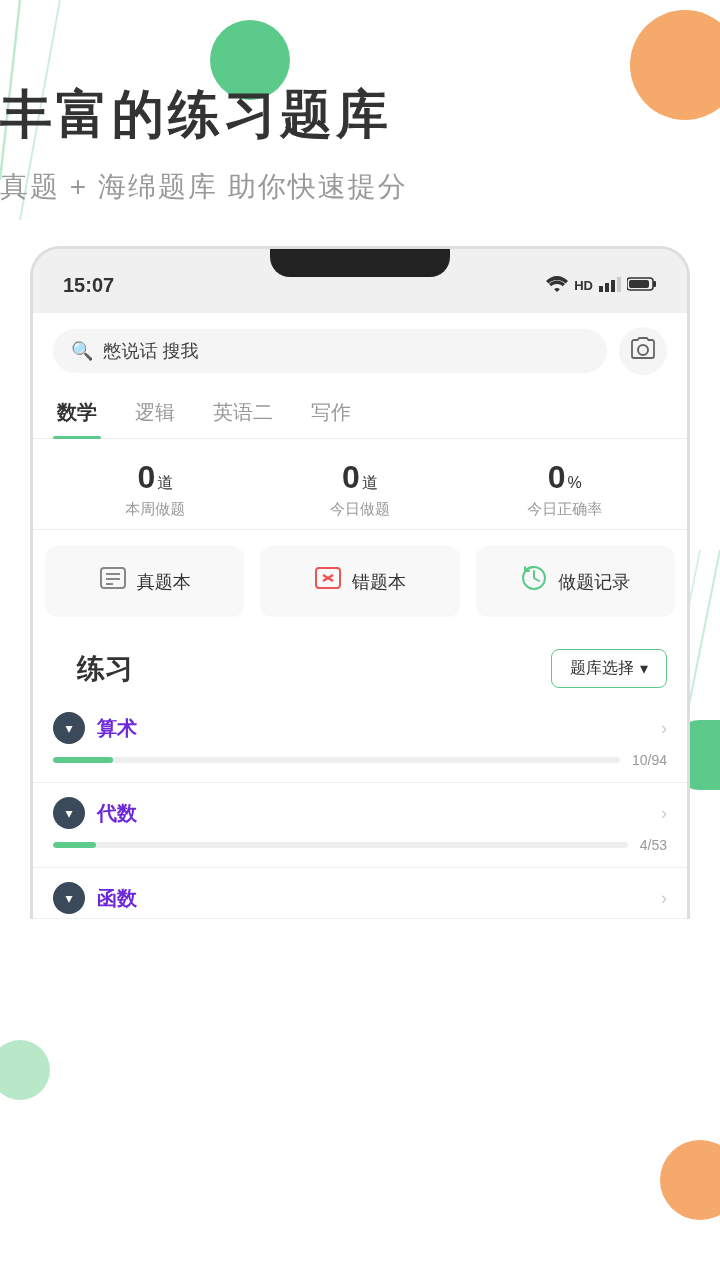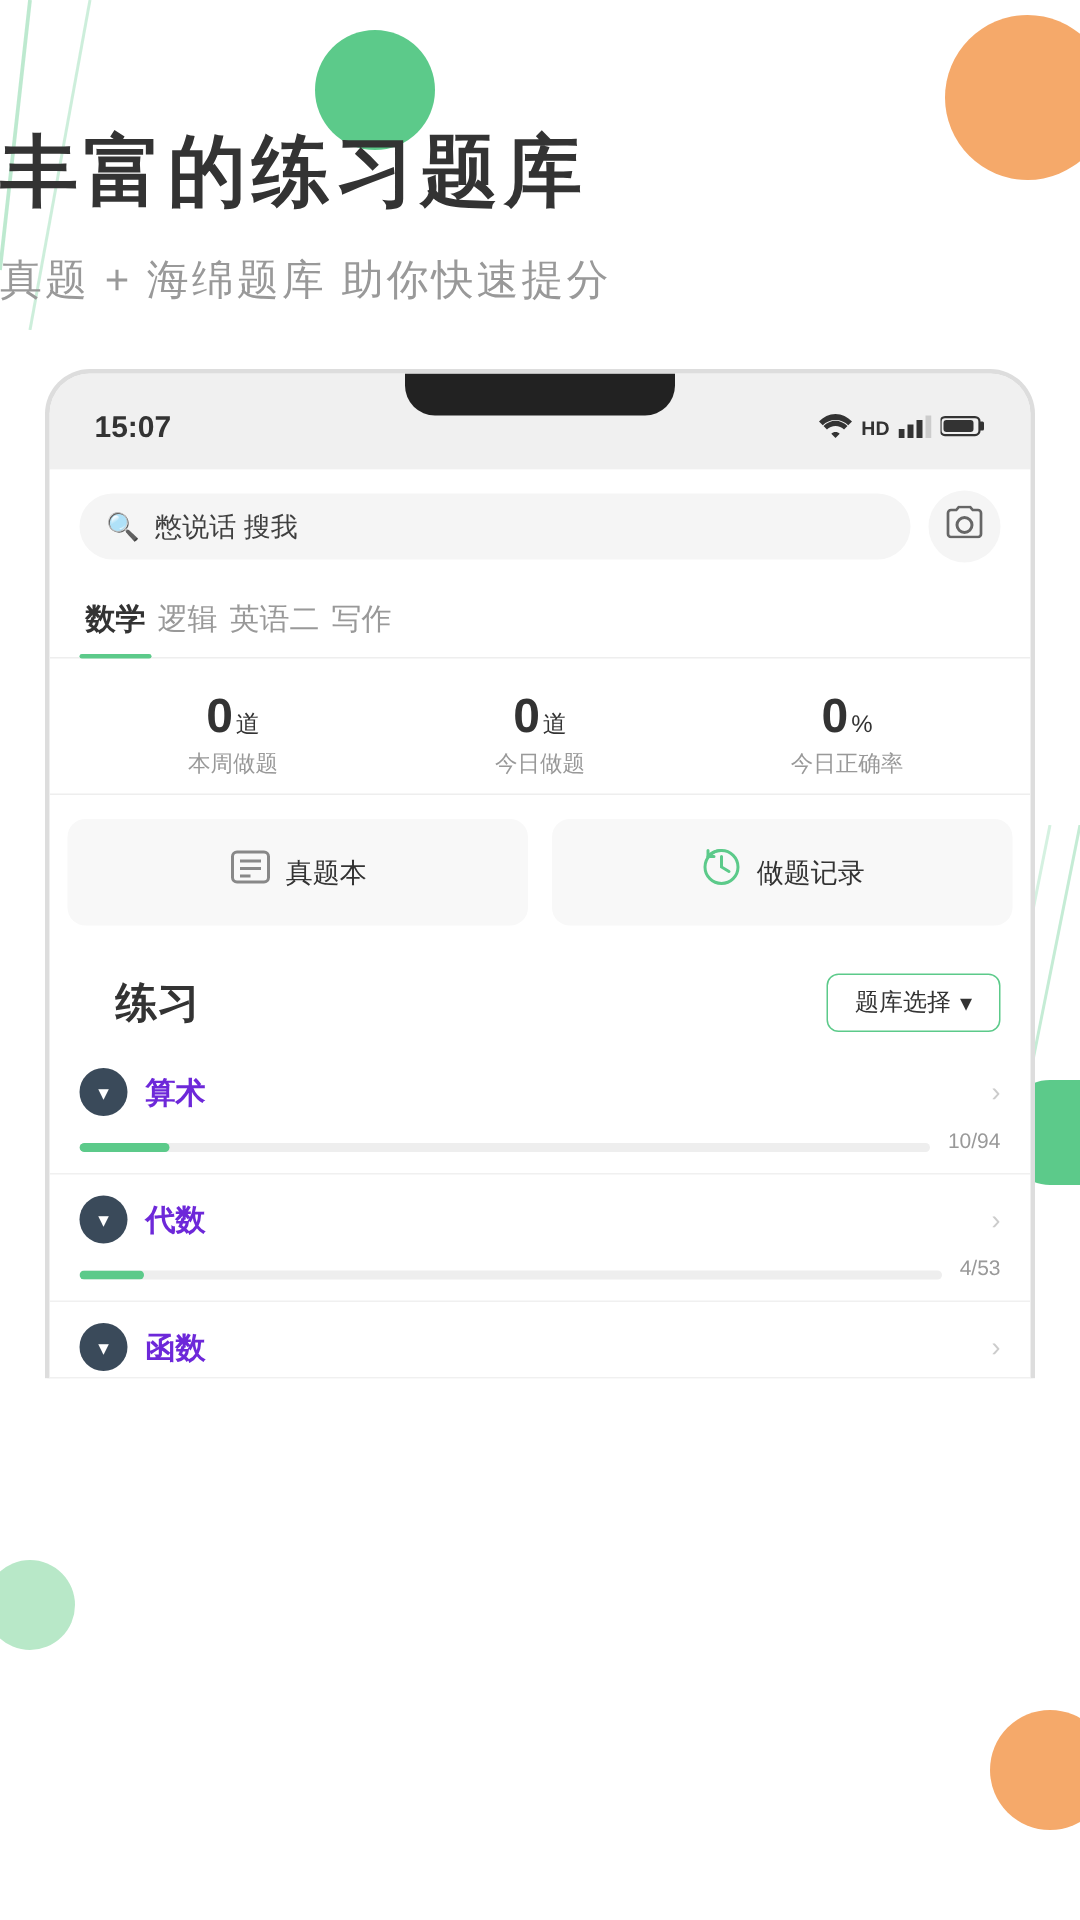--- a/index.html
+++ b/index.html
@@ -147,20 +147,21 @@
       align-items: center;
       justify-content: center;
       font-size: 22px;
       cursor: pointer;
     }
 
     
     .tabs-row {
       display: flex;
       padding: 0 20px;
+      gap: 30px;
       border-bottom: 1px solid #eee;
     }
     .tab-item {
       padding: 10px 4px 12px;
       font-size: 20px;
       color: #999;
       cursor: pointer;
       position: relative;
     }
     .tab-item.active {
@@ -288,21 +289,21 @@
       font-size: 20px;
       font-weight: 600;
       color: #6d28d9;
     }
     .category-arrow {
       color: #ccc;
       font-size: 18px;
     }
     .progress-row {
       display: flex;
-      align-items: flex-end;
+      align-items: center;
       justify-content: flex-end;
       margin-top: 8px;
       gap: 12px;
     }
     .progress-bar-bg {
       flex: 1;
       height: 6px;
       background: #eee;
       border-radius: 3px;
       overflow: hidden;
@@ -441,20 +442,30 @@
               <rect x="2" y="2" width="24" height="20" rx="3" fill="none" stroke="#888" stroke-width="2"></rect>
               <line x1="7" y1="8" x2="21" y2="8" stroke="#888" stroke-width="2"></line>
               <line x1="7" y1="13" x2="21" y2="13" stroke="#888" stroke-width="2"></line>
               <line x1="7" y1="18" x2="14" y2="18" stroke="#888" stroke-width="2"></line>
             </svg>
         </span>
         <span>真题本</span>
       </div>
       <div class="action-btn">
         <span class="action-icon">
+          <svg width="28" height="24" viewBox="0 0 28 24">
+              <rect x="2" y="2" width="24" height="20" rx="3" fill="none" stroke="#e55" stroke-width="2"></rect>
+              <line x1="9" y1="9" x2="19" y2="15" stroke="#e55" stroke-width="2.5"></line>
+              <line x1="19" y1="9" x2="9" y2="15" stroke="#e55" stroke-width="2.5"></line>
+            </svg>
+        </span>
+        <span>错题本</span>
+      </div>
+      <div class="action-btn">
+        <span class="action-icon">
           <svg width="28" height="28" viewBox="0 0 28 28">
               <circle cx="14" cy="14" r="11" fill="none" stroke="#5cca8a" stroke-width="2"></circle>
               <polyline points="14,7 14,14 19,17" fill="none" stroke="#5cca8a" stroke-width="2" stroke-linecap="round"></polyline>
               <path d="M5 7 A11 11 0 0 1 14 3" fill="none" stroke="#5cca8a" stroke-width="2" stroke-linecap="round"></path>
               <polyline points="5,3 5,7 9,7" fill="none" stroke="#5cca8a" stroke-width="2" stroke-linecap="round" stroke-linejoin="round"></polyline>
             </svg>
         </span>
         <span>做题记录</span>
       </div>
     </div>

